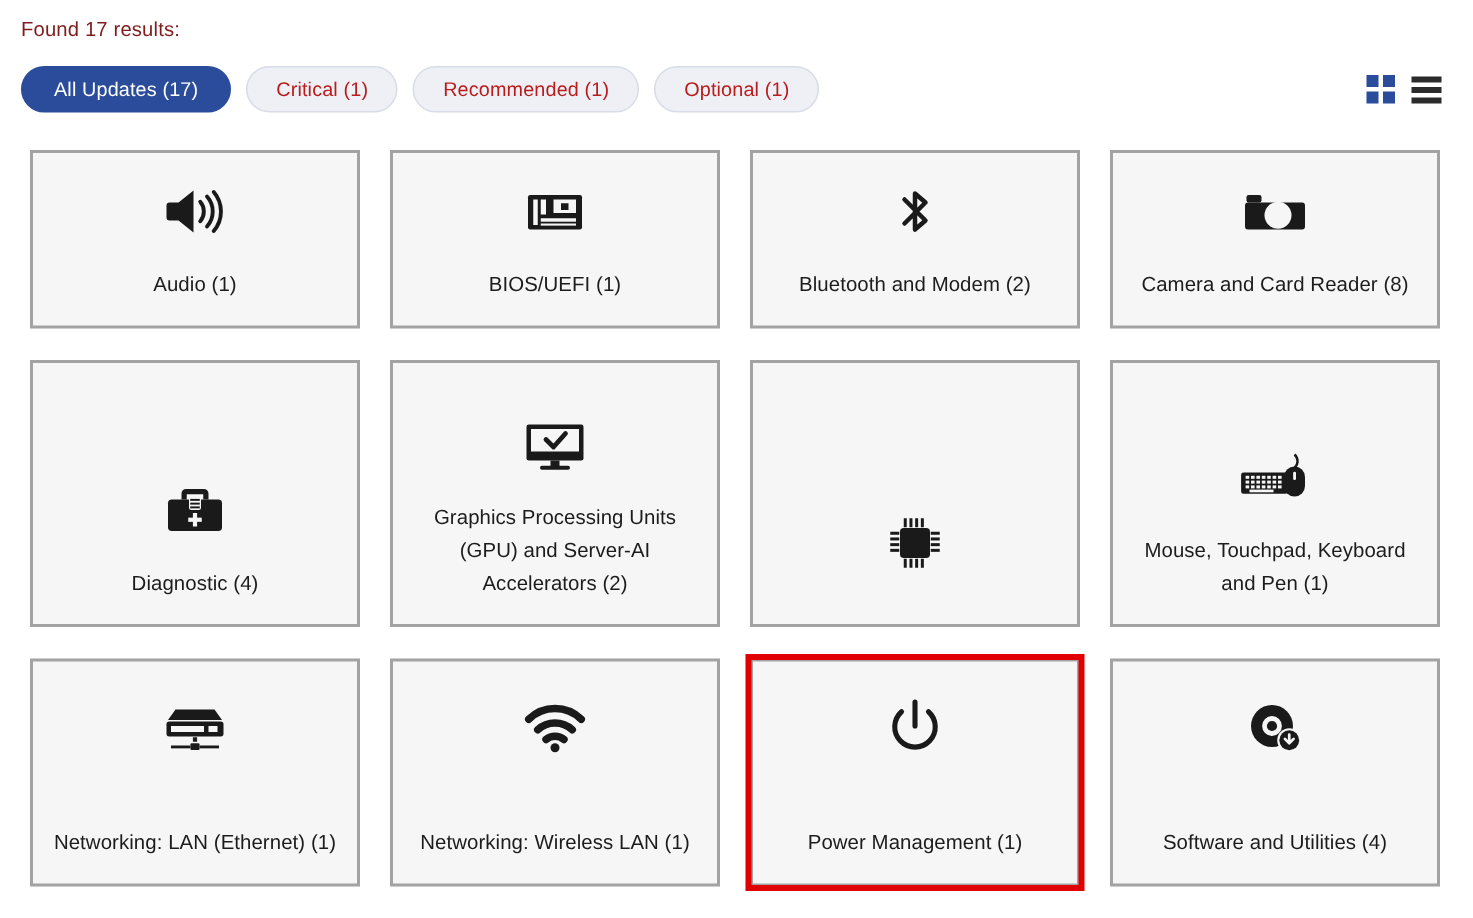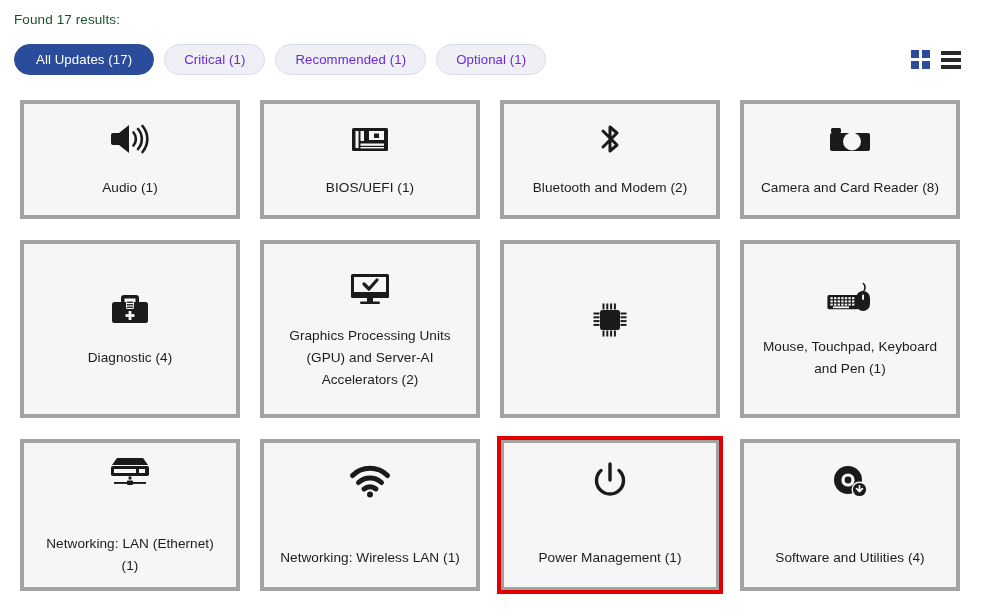--- a/index.html
+++ b/index.html
@@ -19,21 +19,21 @@
     overflow: hidden;
     background: #ffffff;
   }
 
   
   .results-line {
     position: absolute;
     left: 14px;
     top: 12px;
     font-size: 13.5px;
-    color: #14532d;
+    color: #7f1d1d;
     letter-spacing: 0.1px;
     white-space: nowrap;
   }
 
   
   .filter-row {
     position: absolute;
     left: 14px;
     top: 44px;
     display: flex;
@@ -45,21 +45,21 @@
     padding: 12px 19px;
     border-radius: 17px;
     display: inline-flex;
     align-items: center;
     justify-content: center;
     font-size: 13.2px;
     white-space: nowrap;
     cursor: pointer;
     border: 1px solid #d8dce6;
     background: #eef0f5;
-    color: #6d28d9;
+    color: #b91c1c;
     letter-spacing: 0.1px;
   }
   .pill.active {
     background: #2b4c9b;
     border-color: #2b4c9b;
     color: #ffffff;
     font-weight: normal;
     padding: 0 21px;
   }
 
@@ -90,25 +90,25 @@
     left: 20px;
     top: 100px;
     width: 940px;
     display: grid;
     grid-template-columns: repeat(4, 220px);
     column-gap: 20px;
     row-gap: 21px;
   }
   .card {
     background: #f6f6f7;
-    border: 4px solid #a3a3a3;
+    border: 2px solid #a3a3a3;
     display: flex;
     flex-direction: column;
     align-items: center;
-    justify-content: center;
+    justify-content: flex-end;
     padding: 14px 12px 16px;
     cursor: pointer;
     position: relative;
   }
   .row1 .card { height: 119px; }
   .row2 .card { height: 178px; }
   .row3 .card { height: 152px; gap: 28px; }
   .card.highlight {
     outline: 4px solid #e00000;
     outline-offset: -1px;

